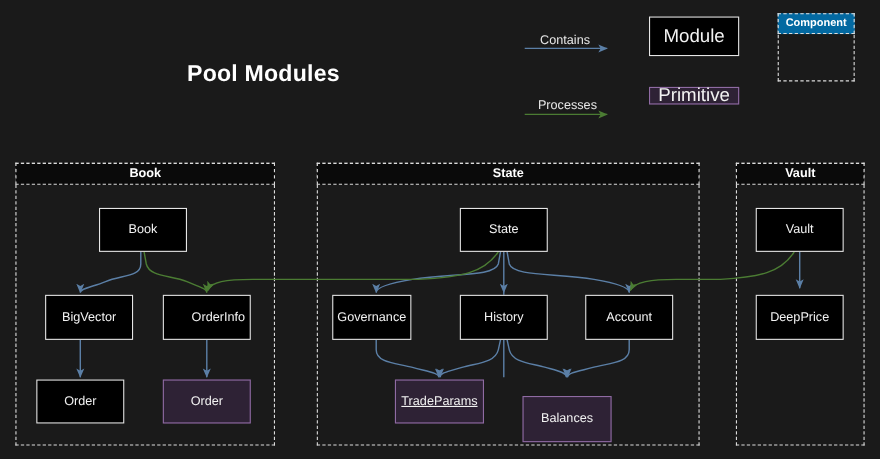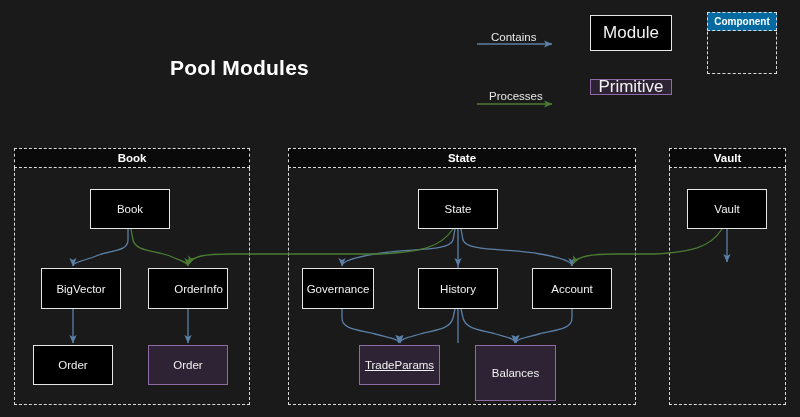--- a/index.html
+++ b/index.html
@@ -196,17 +196,18 @@
   <div class="node module" style="left:41px; top:268px; width:80px; height:41px;">BigVector</div>
   <div class="node module" style="left:148px; top:268px; width:80px; height:41px;padding-left:21px;">OrderInfo</div>
   <div class="node module" style="left:33px; top:345px; width:80px; height:40px;">Order</div>
   <div class="node primitive" style="left:148px; top:345px; width:80px; height:40px;">Order</div>
 
   <div class="node module" style="left:418px; top:189px; width:80px; height:40px;">State</div>
   <div class="node module" style="left:302px; top:268px; width:72px; height:41px;">Governance</div>
   <div class="node module" style="left:418px; top:268px; width:80px; height:41px;">History</div>
   <div class="node module" style="left:532px; top:268px; width:80px; height:41px;">Account</div>
   <div class="node primitive" style="left:359px; top:345px; width:81px; height:40px;text-decoration:underline;">TradeParams</div>
-  <div class="node primitive" style="left:475px; top:345px; width:81px; height:56px;">Balances</div>
+  <div class="node primitive" style="left:475px; top:360px; width:81px; height:42px;">Balances</div>
 
   <div class="node module" style="left:687px; top:189px; width:80px; height:40px;">Vault</div>
+  <div class="node module" style="left:687px; top:268px; width:80px; height:41px;">DeepPrice</div>
 
 </div>
 
 </body></html>

